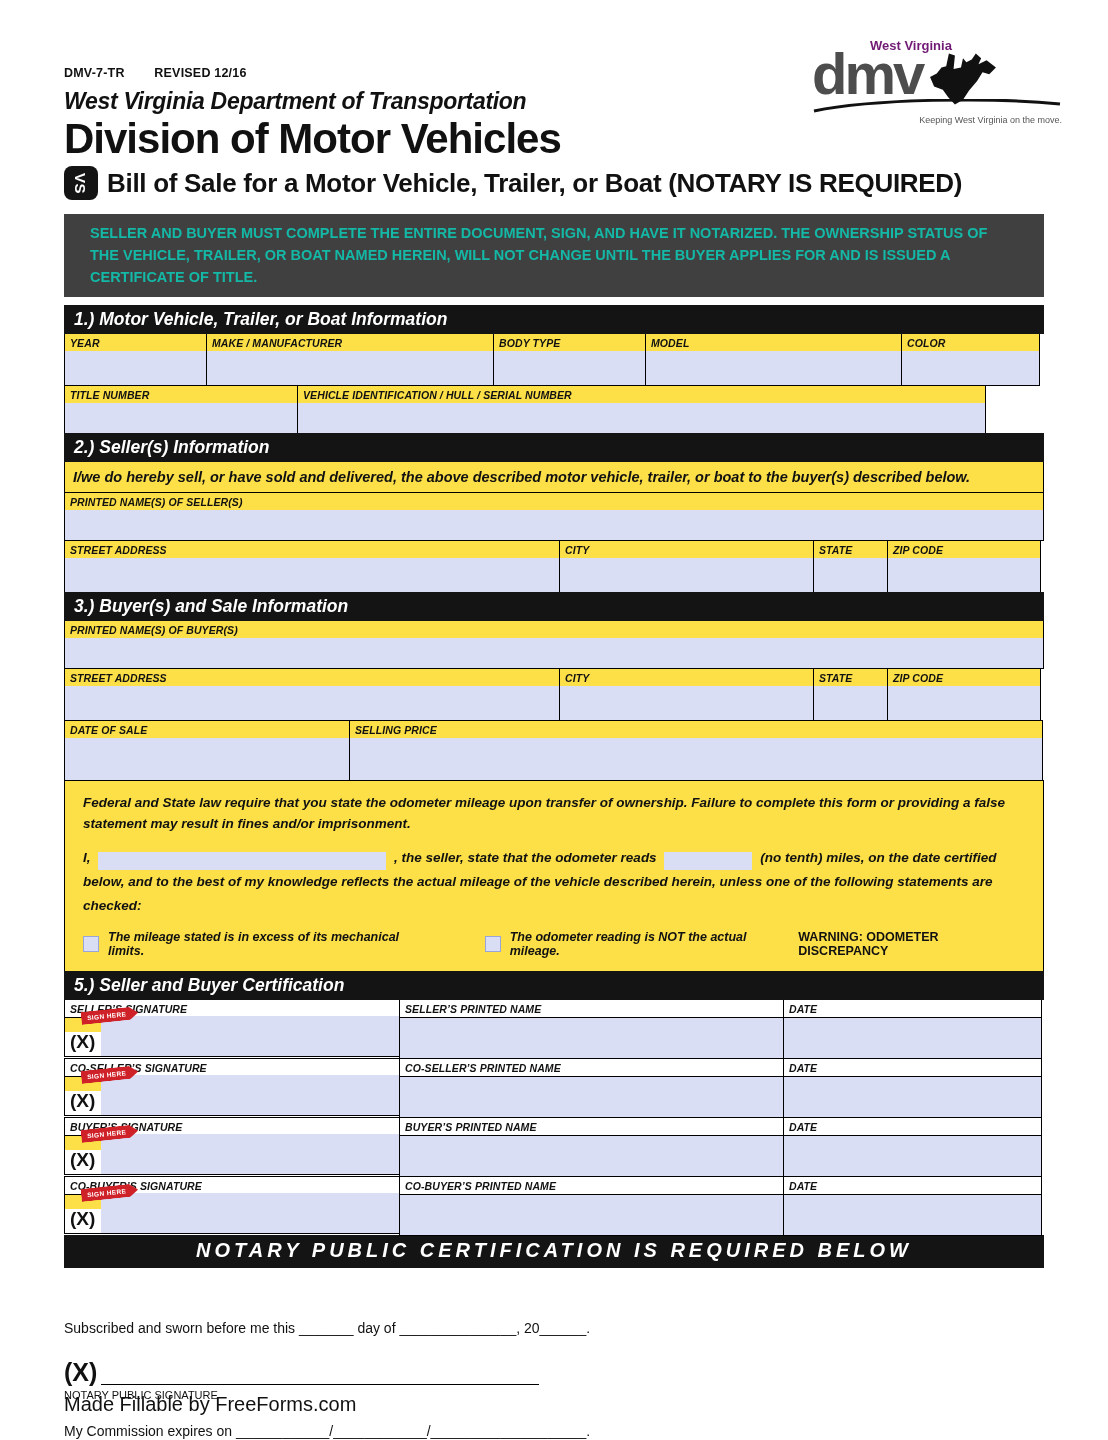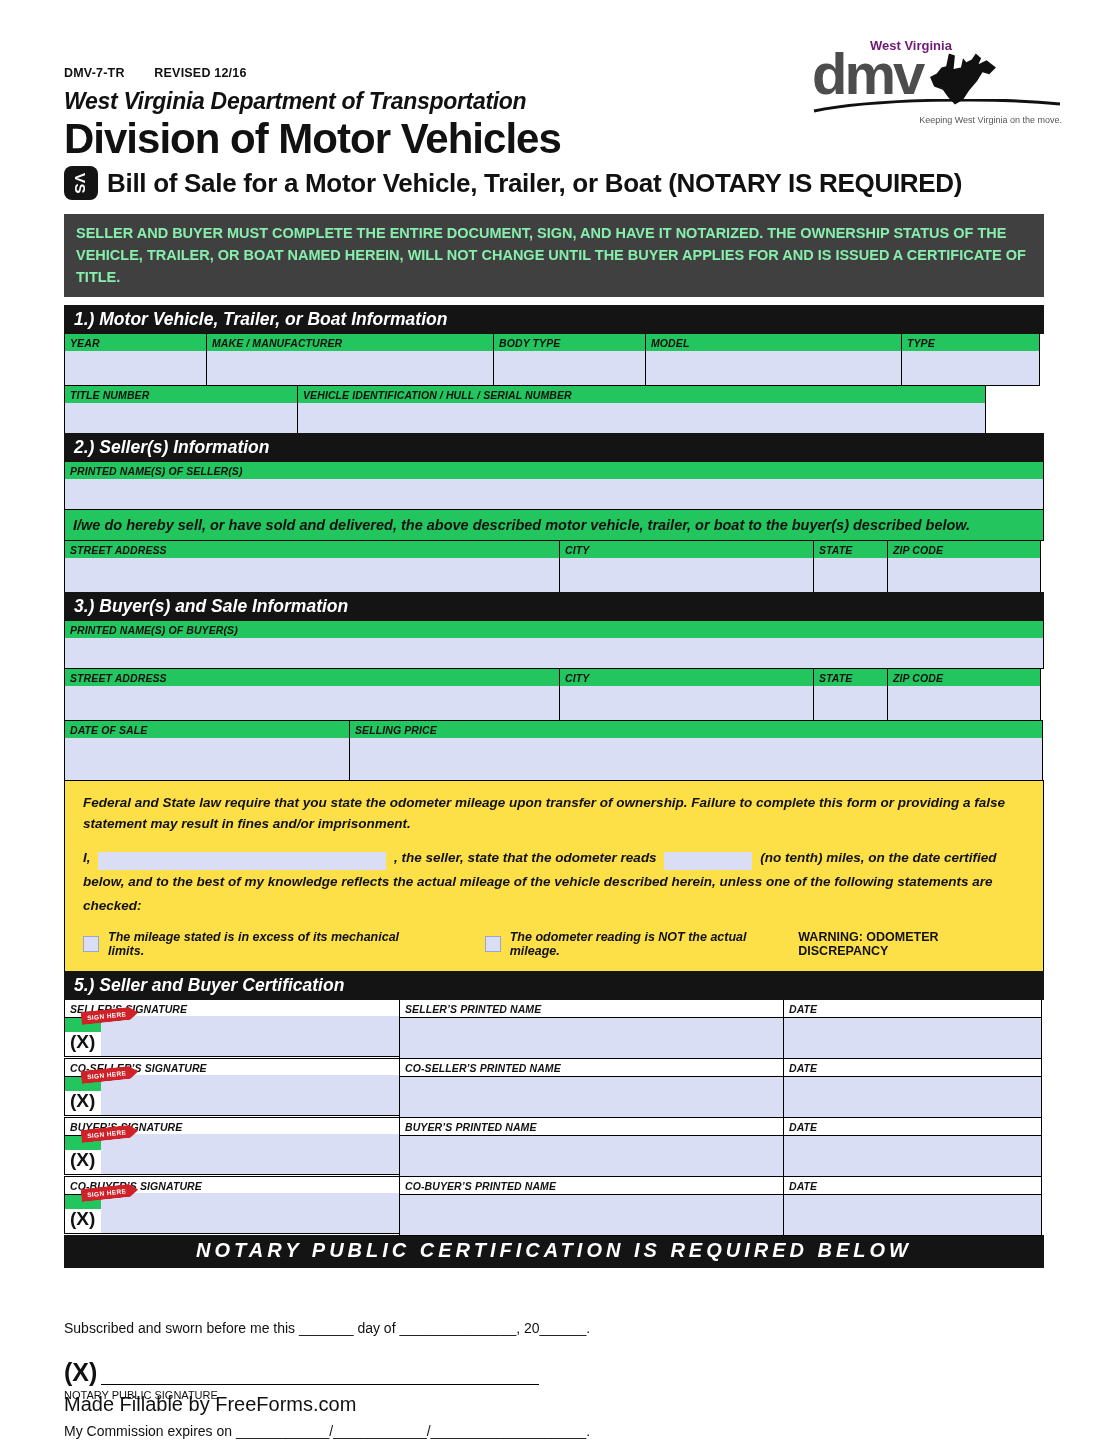--- a/index.html
+++ b/index.html
@@ -24,30 +24,30 @@
   
   .logo { position:absolute; top:38px; right:46px; width:250px; }
   .logo-state-label { margin-left:58px; font-size:13px; font-weight:bold; color:#701a75; }
   .logo-row { display:flex; align-items:flex-start; margin-top:-4px; }
   .logo-dmv { font-size:58px; font-weight:bold; color:#4d4d4d; letter-spacing:-3px; line-height:.85; }
   .wv-shape { margin-left:4px; margin-top:2px; }
   .logo-swoosh { margin-top:-10px; }
   .logo-tagline { margin-top:-2px; font-size:9px; color:#555; text-align:right; }
 
   
-  .notice { margin-top:14px; background:#404040; color:#86efac; font-weight:bold;
-            font-size:14.5px; line-height:1.5; padding:9px 12px; }
+  .notice { margin-top:14px; background:#404040; color:#14b8a6; font-weight:bold;
+            font-size:14.5px; line-height:1.5; padding:9px 26px; }
 
   
   .form { margin-top:8px; }
   .form > * + * { margin-top:-1px; }
   .section-bar { background:#141414; color:#fff; font-weight:bold; font-style:italic;
                  font-size:17.5px; padding:4px 10px; position:relative; z-index:3; }
   .frow { display:flex; }
-  .cell { border:1px solid #000; background:#22c55e; position:relative; }
+  .cell { border:1px solid #000; background:#fde047; position:relative; }
   .cell + .cell { margin-left:-1px; }
   .lbl { font-size:10.5px; font-weight:bold; font-style:italic; padding:3px 5px 2px; letter-spacing:.1px; }
   input.fi { display:block; width:100%; border:0; background:#d9def5; outline:none;
              font:14px "Liberation Sans", sans-serif; padding:0 5px; }
   .h30 { height:30px; } .h34 { height:34px; } .h42 { height:42px; } .h40 { height:40px; }
   .w143{width:143px;} .w288{width:288px;} .w153{width:153px;} .w257{width:257px;} .w139{width:139px;}
   .w291{width:234px;} .w689{width:689px;}
   .w496{width:496px;} .w255{width:255px;} .w75{width:75px;} .w154{width:154px;}
   .w286{width:286px;} .w694{width:694px;}
   .w336{width:336px;} .w385{width:385px;} .w259{width:259px;} .w980{width:980px;}
@@ -142,44 +142,44 @@
         </div>
         <div class="cell w153">
           <div class="lbl">BODY TYPE</div>
           <input type="text" class="fi h34" style="">
         </div>
         <div class="cell w257">
           <div class="lbl">MODEL</div>
           <input type="text" class="fi h34" style="">
         </div>
         <div class="cell w139">
-          <div class="lbl">TYPE</div>
+          <div class="lbl">COLOR</div>
           <input type="text" class="fi h34" style="">
         </div>
       </div>
       <div class="frow">
         <div class="cell w291">
           <div class="lbl">TITLE NUMBER</div>
           <input type="text" class="fi h30" style="">
         </div>
         <div class="cell w689">
           <div class="lbl">VEHICLE IDENTIFICATION / HULL / SERIAL NUMBER</div>
           <input type="text" class="fi h30" style="">
         </div>
       </div>
 
       <div class="section-bar">2.) Seller(s) Information</div>
       <div class="frow">
+        <div class="cell w980 statement-cell">I/we do hereby sell, or have sold and delivered, the above described motor vehicle, trailer, or boat to the buyer(s) described below.</div>
+      </div>
+      <div class="frow">
         <div class="cell w980">
           <div class="lbl">PRINTED NAME(S) OF SELLER(S)</div>
           <input type="text" class="fi h30" style="">
         </div>
-      </div>
-      <div class="frow">
-        <div class="cell w980 statement-cell">I/we do hereby sell, or have sold and delivered, the above described motor vehicle, trailer, or boat to the buyer(s) described below.</div>
       </div>
       <div class="frow">
         <div class="cell w496">
           <div class="lbl">STREET ADDRESS</div>
           <input type="text" class="fi h34" style="">
         </div>
         <div class="cell w255">
           <div class="lbl">CITY</div>
           <input type="text" class="fi h34" style="">
         </div>

